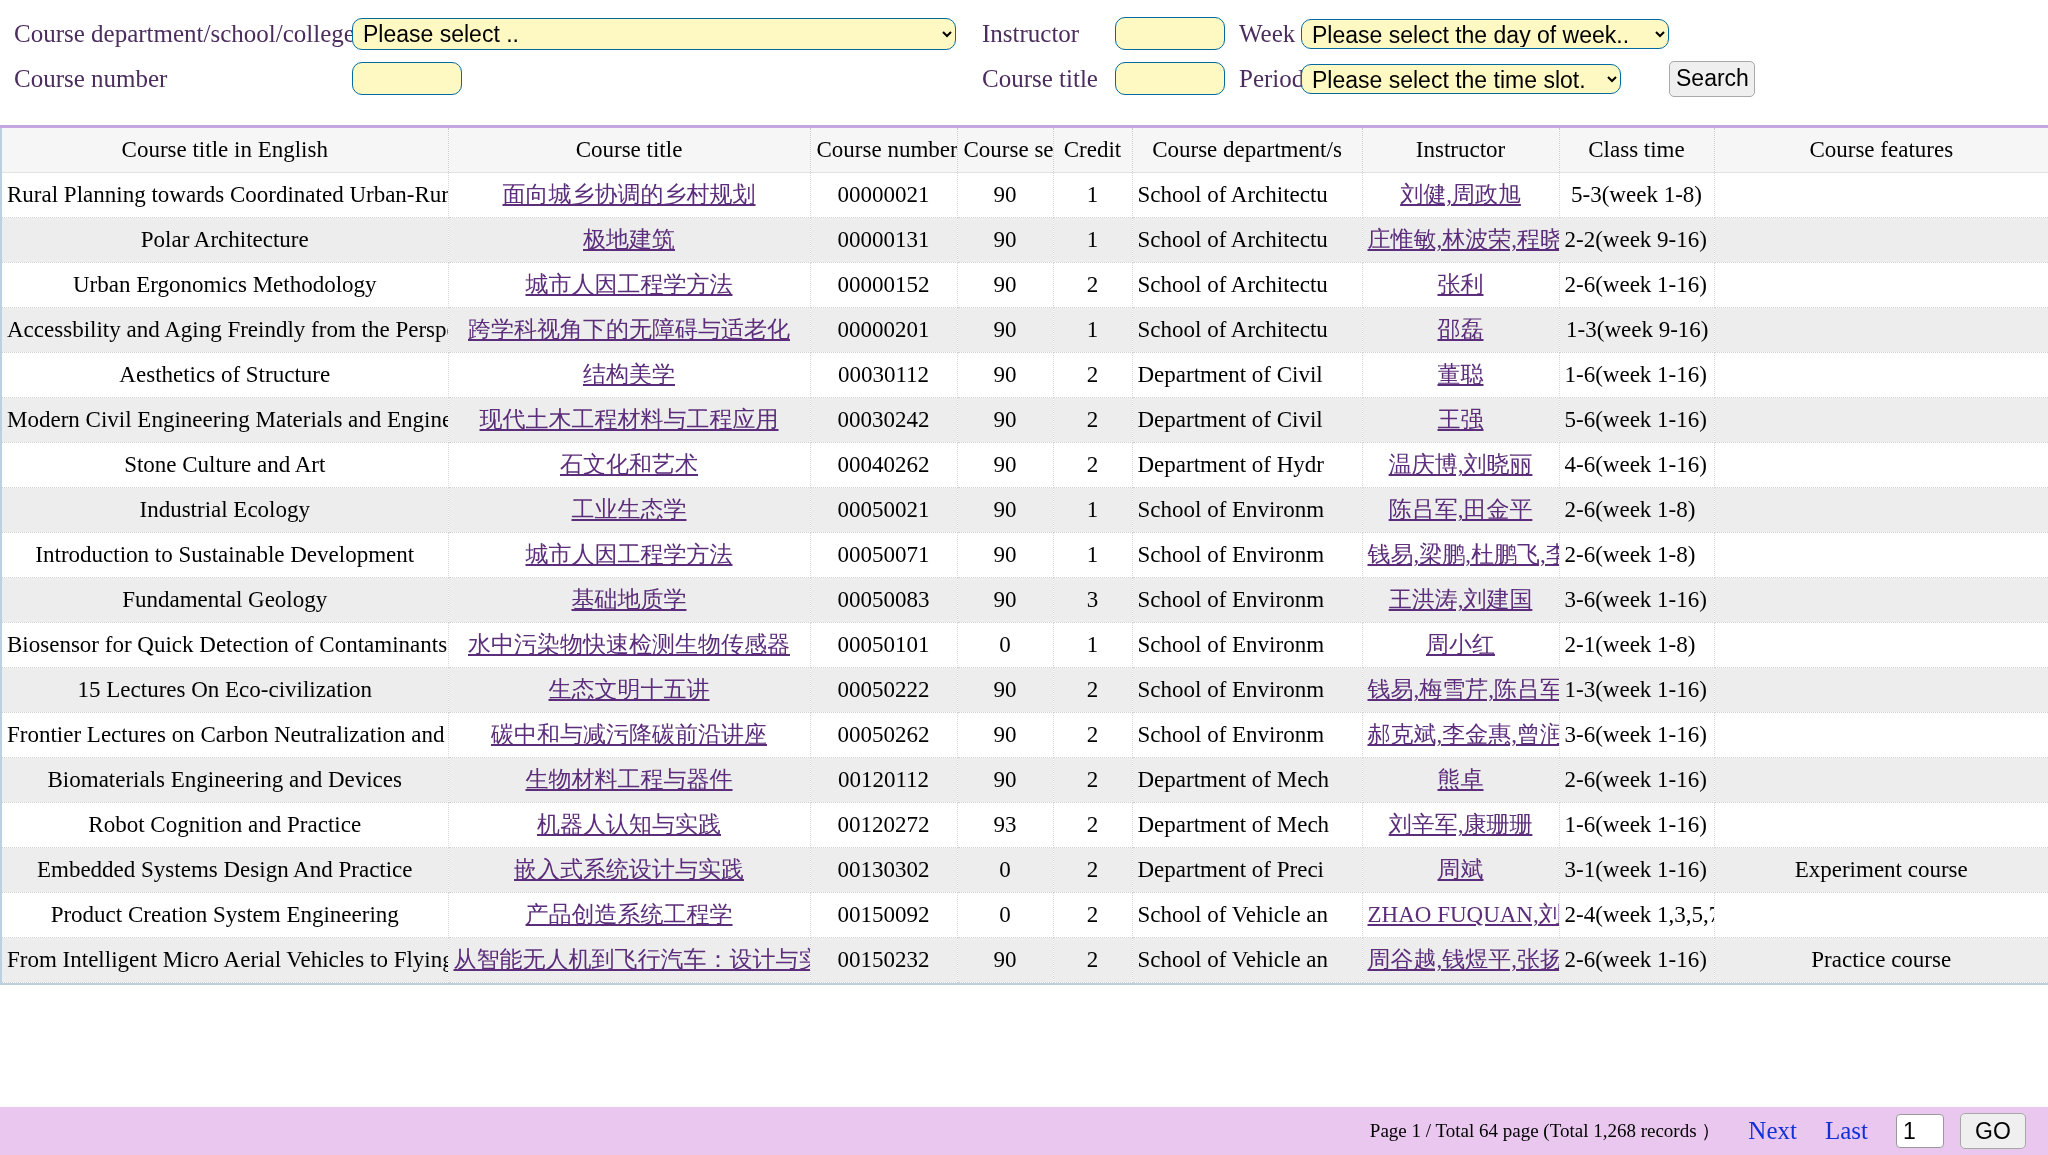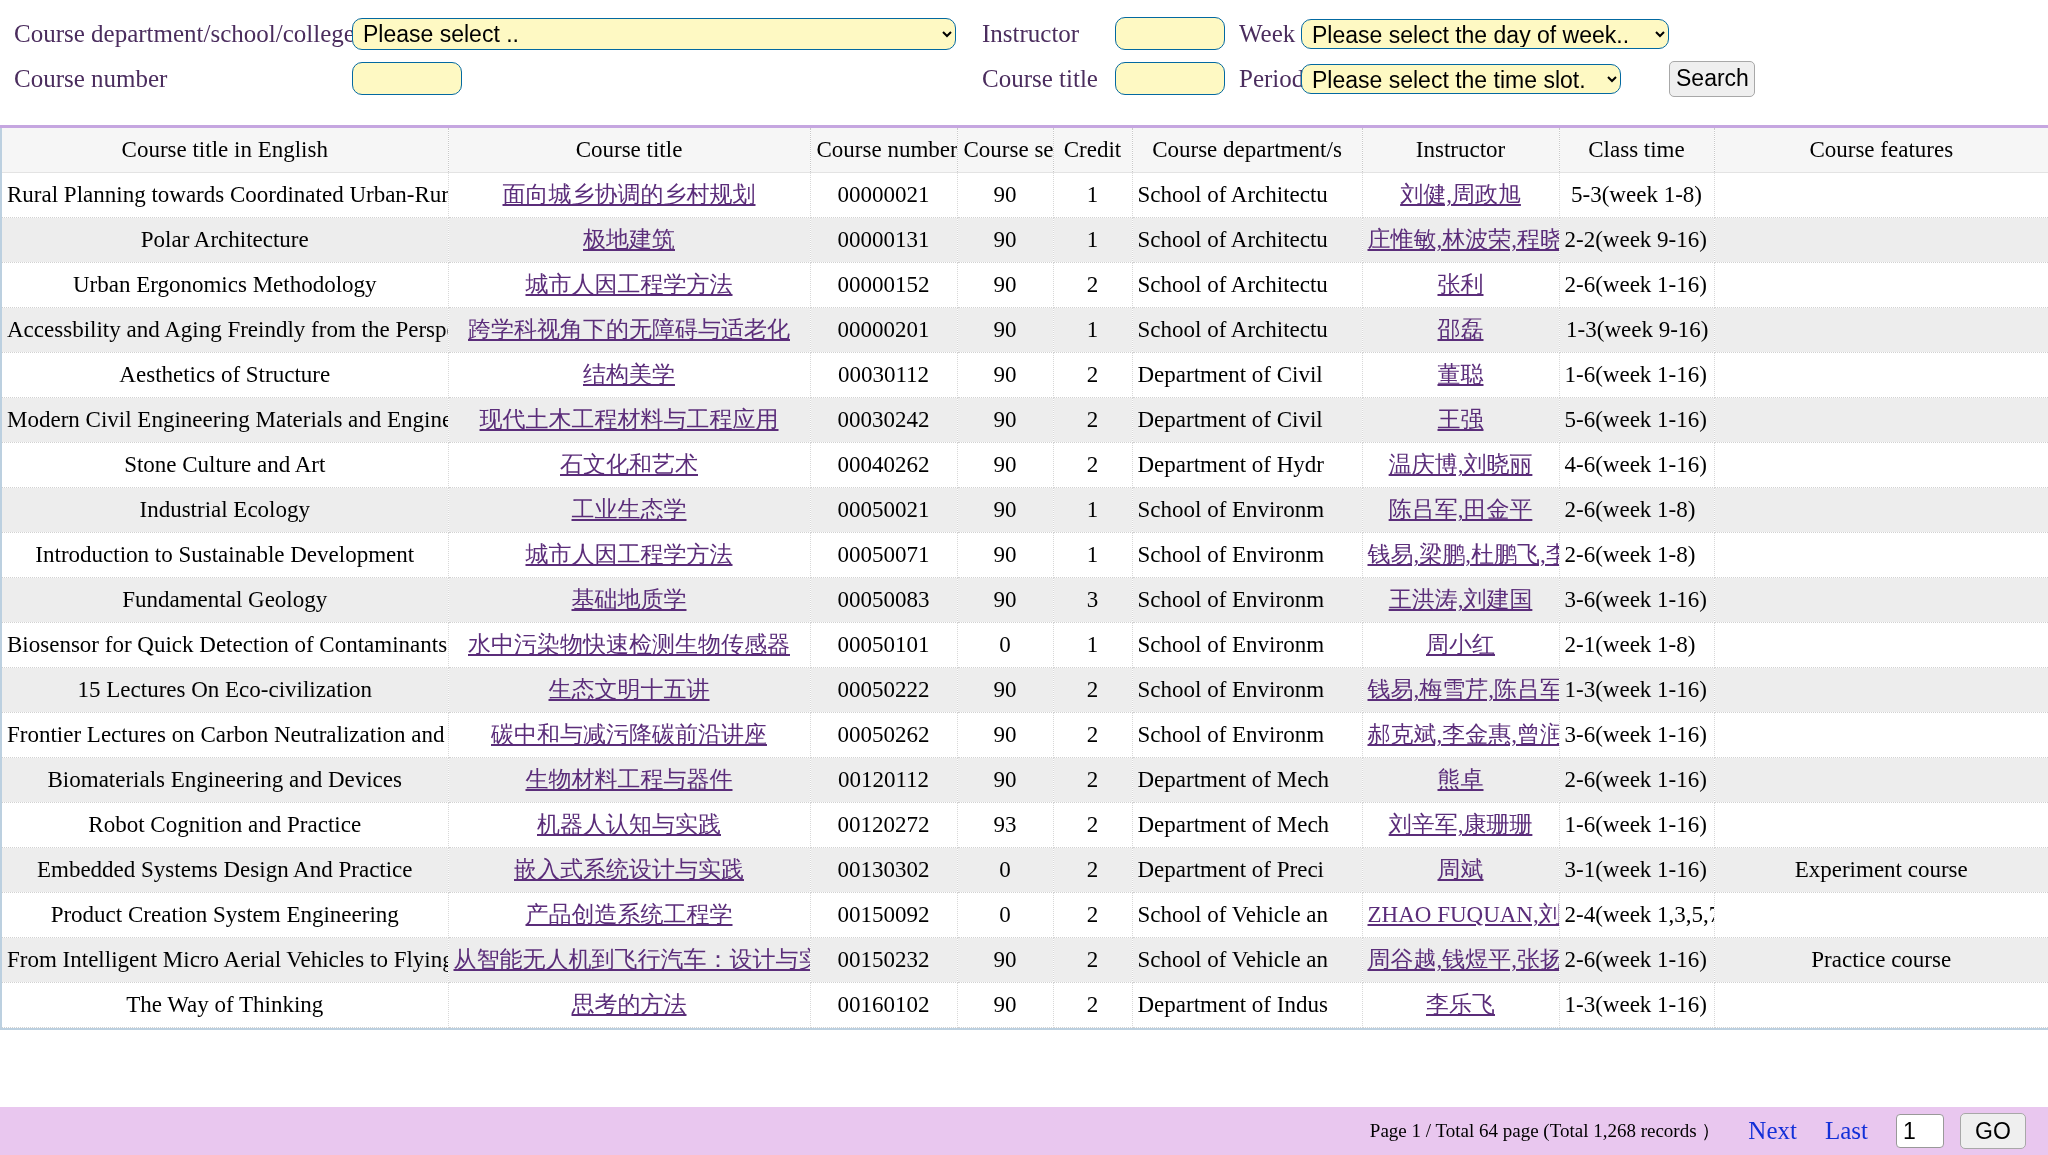--- a/index.html
+++ b/index.html
@@ -455,31 +455,20 @@
           <td>From Intelligent Micro Aerial Vehicles to Flying Ca</td>
           <td><a class="cell-link">从智能无人机到飞行汽车：设计与实践</a></td>
           <td>00150232</td>
           <td>90</td>
           <td>2</td>
           <td style="text-align: left;">School of Vehicle an</td>
           <td><a class="cell-link">周谷越,钱煜平,张扬军</a></td>
           <td style="text-align: left;">2-6(week 1-16)</td>
           <td>Practice course</td>
         </tr>
-        <tr>
-          <td>The Way of Thinking</td>
-          <td><a class="cell-link">思考的方法</a></td>
-          <td>00160102</td>
-          <td>90</td>
-          <td>2</td>
-          <td style="text-align: left;">Department of Indus</td>
-          <td><a class="cell-link">李乐飞</a></td>
-          <td style="text-align: left;">1-3(week 1-16)</td>
-          <td></td>
-        </tr>
       </tbody>
   </table>
 </div>
 
 <div class="gap-white"></div>
 
 <div class="pager">
   <span class="pager-text">Page 1 / Total 64 page (Total 1,268 records ）</span>
   <a class="pager-link">Next</a>
   <a class="pager-link">Last</a>

